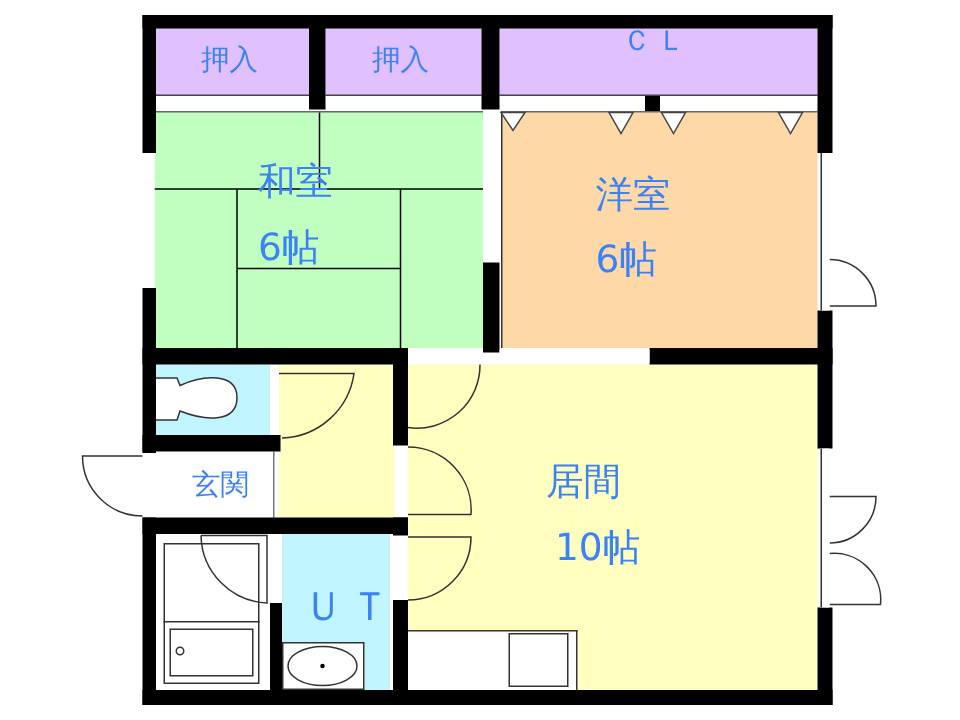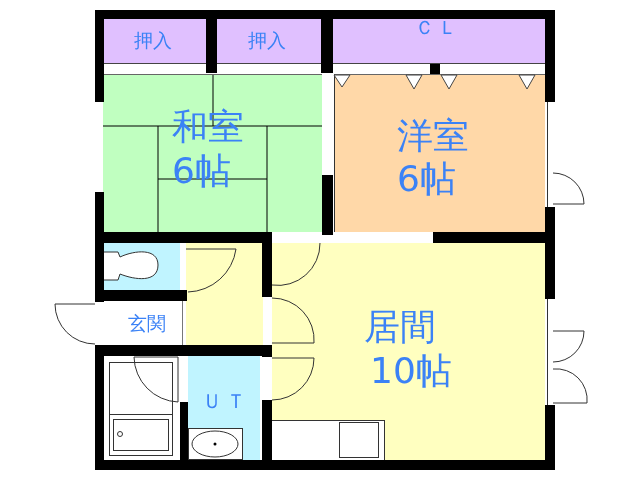--- a/index.html
+++ b/index.html
@@ -1,21 +1,21 @@
 <!DOCTYPE html>
 <html><head>
 <meta charset="utf-8">
 <style>
   html, body { margin:0; padding:0; background:#ffffff; }
   body { width:640px; height:480px; position:relative; overflow:hidden;
          font-family:"DejaVu Sans","Liberation Sans",sans-serif; }
   .abs { position:absolute; box-sizing:border-box; }
   .wall { position:absolute; background:#000; }
   .room-label { position:absolute; color:#3b82f6; line-height:1.05; white-space:nowrap; }
-  .big { font-size:36px; }
+  .big { font-size:25px; }
   .small { font-size:19px; }
   svg.overlay { position:absolute; left:0; top:0; }
 </style>
 </head>
 <body>
 
 <div class="abs" style="left:103px;top:18px;width:103px;height:46px;background:#e0c0ff;border-bottom:1px solid #444;"></div>
 <div class="abs" style="left:217px;top:18px;width:104px;height:46px;background:#e0c0ff;border-bottom:1px solid #444;"></div>
 <div class="abs" style="left:333px;top:18px;width:212px;height:46px;background:#e0c0ff;border-bottom:1px solid #444;"></div>
 
@@ -115,16 +115,16 @@
 <div class="room-label small" style="left:415px;top:18px;letter-spacing:4px;">ＣＬ</div>
 
 <div class="room-label big" style="left:172px;top:108px;">和室</div>
 <div class="room-label big" style="left:172px;top:152px;">6帖</div>
 
 <div class="room-label big" style="left:397px;top:117px;">洋室</div>
 <div class="room-label big" style="left:397px;top:160px;">6帖</div>
 
 <div class="room-label small" style="left:128px;top:314px;">玄関</div>
 
-<div class="room-label" style="left:202px;top:391px;font-size:20px;letter-spacing:4px;">ＵＴ</div>
+<div class="room-label" style="left:202px;top:391px;font-size:27px;letter-spacing:4px;">ＵＴ</div>
 
 <div class="room-label big" style="left:364px;top:308px;">居間</div>
 <div class="room-label big" style="left:370px;top:352px;">10帖</div>
 
 </body></html>

